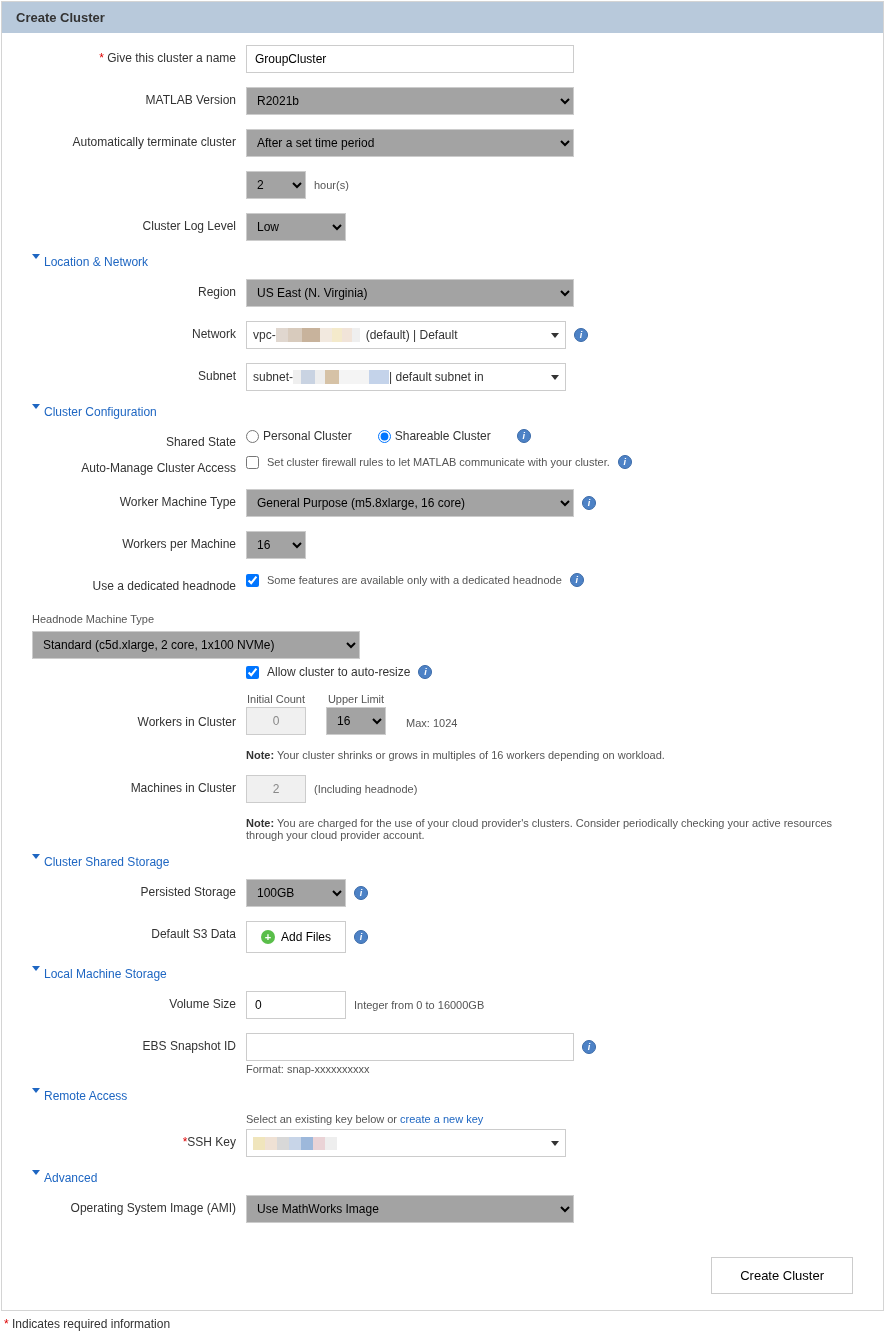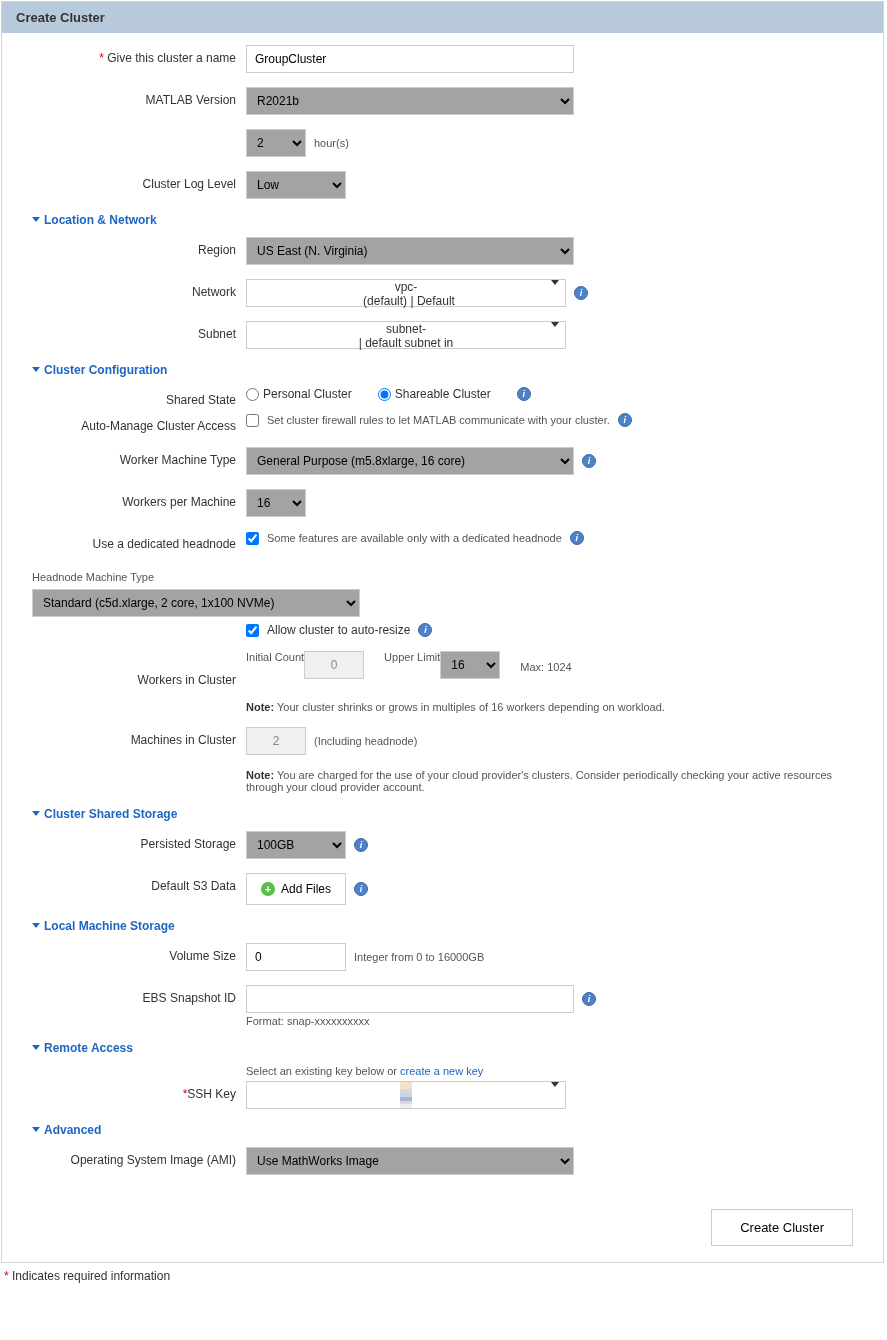--- a/index.html
+++ b/index.html
@@ -59,24 +59,22 @@
     background: #a3a3a3;
   }
   .w-full { width: 328px; }
   .w-med { width: 100px; }
   .w-sm  { width: 60px; }
   .sect-head {
     color: #1e66c2;
     font-size: 12px;
     margin: 14px 0 10px 0;
     display: flex;
-    align-items: center;
     gap: 4px;
     cursor: pointer;
-    font-weight: bold;
   }
   .caret {
     display: inline-block;
     width: 0; height: 0;
     border-left: 4px solid transparent;
     border-right: 4px solid transparent;
     border-top: 5px solid #1e66c2;
     transform: translateY(-1px);
   }
   .info-icon {
@@ -145,30 +143,29 @@
   .s3{width:12px;background:#d8d8d8;}
   .s4{width:12px;background:#c8d5e8;}
   .s5{width:12px;background:#9db8db;}
   .s6{width:12px;background:#ead3d6;}
   .s7{width:12px;background:#eee;}
   .network-select, .subnet-select, .ssh-select {
     display:flex;align-items:center;
     border:1px solid #ccc;height:28px;width:320px;
     padding:0 6px;position:relative;background:#fff;
     font-size:12px;
-    flex-direction:column;
   }
   .dropdown-arrow{
     position:absolute;right:6px;
     width:0;height:0;border-left:4px solid transparent;border-right:4px solid transparent;border-top:5px solid #333;
   }
   input:disabled { background:#f0f0f0; color:#888;}
   .clearfix::after{content:"";display:table;clear:both;}
   .cols {display:flex; gap:20px; align-items:flex-end;}
-  .col-item {display:flex; flex-direction:row;}
+  .col-item {display:flex; flex-direction:column;align-items:center;}
 </style>
 </head>
 <body>
 
 <div class="panel">
   <div class="panel-header">Create Cluster</div>
   <div class="panel-body">
 
     <div class="form-row">
       <div class="label-col">
@@ -181,20 +178,28 @@
 
     <div class="form-row">
       <div class="label-col">MATLAB Version</div>
       <div class="ctrl-col">
         <select class="w-full">
           <option>R2021b</option>
         </select>
       </div>
     </div>
 
+    <div class="form-row">
+      <div class="label-col">Automatically terminate cluster</div>
+      <div class="ctrl-col">
+        <select class="w-full">
+          <option>After a set time period</option>
+        </select>
+      </div>
+    </div>
 
     <div class="form-row">
       <div class="label-col"></div>
       <div class="ctrl-col">
         <select class="w-sm">
           <option>2</option>
         </select>
         <span class="note">hour(s)</span>
       </div>
     </div>

